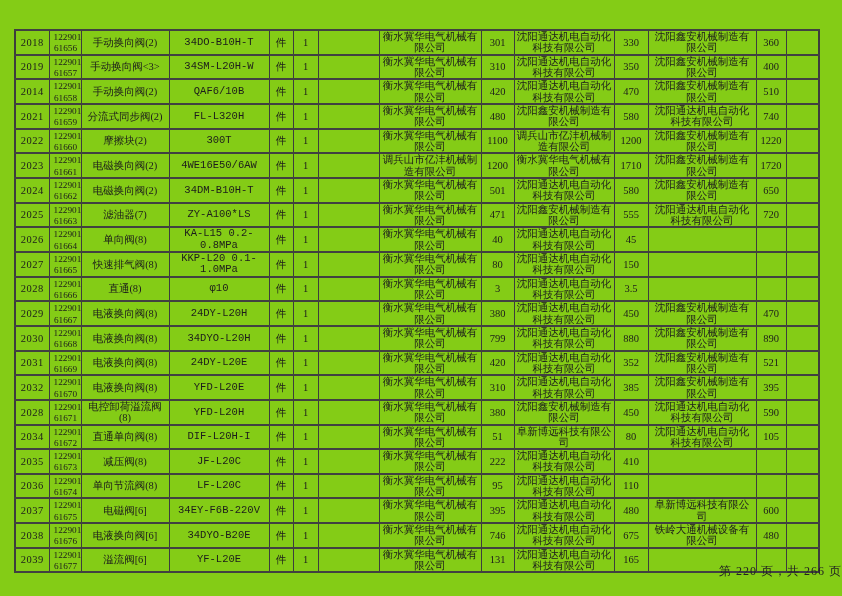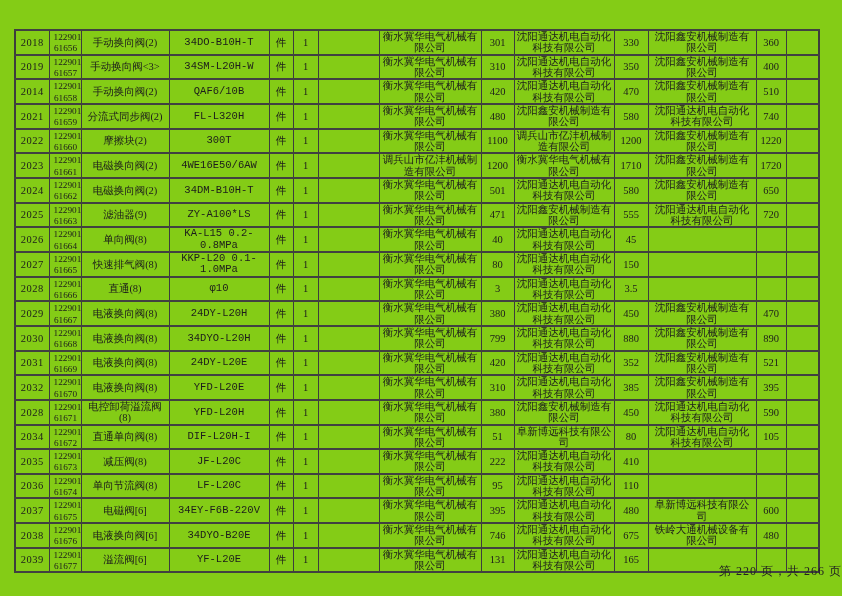--- a/index.html
+++ b/index.html
@@ -218,21 +218,21 @@
           <td class="supplier-cell">沈阳鑫安机械制造有限公司</td>
           <td class="price-cell">650</td>
           <td class="end-cell"></td>
         </tr>
         <tr>
           <td class="seq-cell">2025</td>
           <td class="code-cell">
             <span class="code-line">12290100</span>
             <span class="code-line">61663</span>
           </td>
-          <td class="name-cell">滤油器(9)</td>
+          <td class="name-cell">滤油器(7)</td>
           <td class="model-cell">ZY-A100*LS</td>
           <td class="unit-cell">件</td>
           <td class="qty-cell">1</td>
           <td class="note-cell"></td>
           <td class="supplier-cell">衡水冀华电气机械有限公司</td>
           <td class="price-cell">471</td>
           <td class="supplier-cell">沈阳鑫安机械制造有限公司</td>
           <td class="price-cell">555</td>
           <td class="supplier-cell">沈阳通达机电自动化科技有限公司</td>
           <td class="price-cell">720</td>

